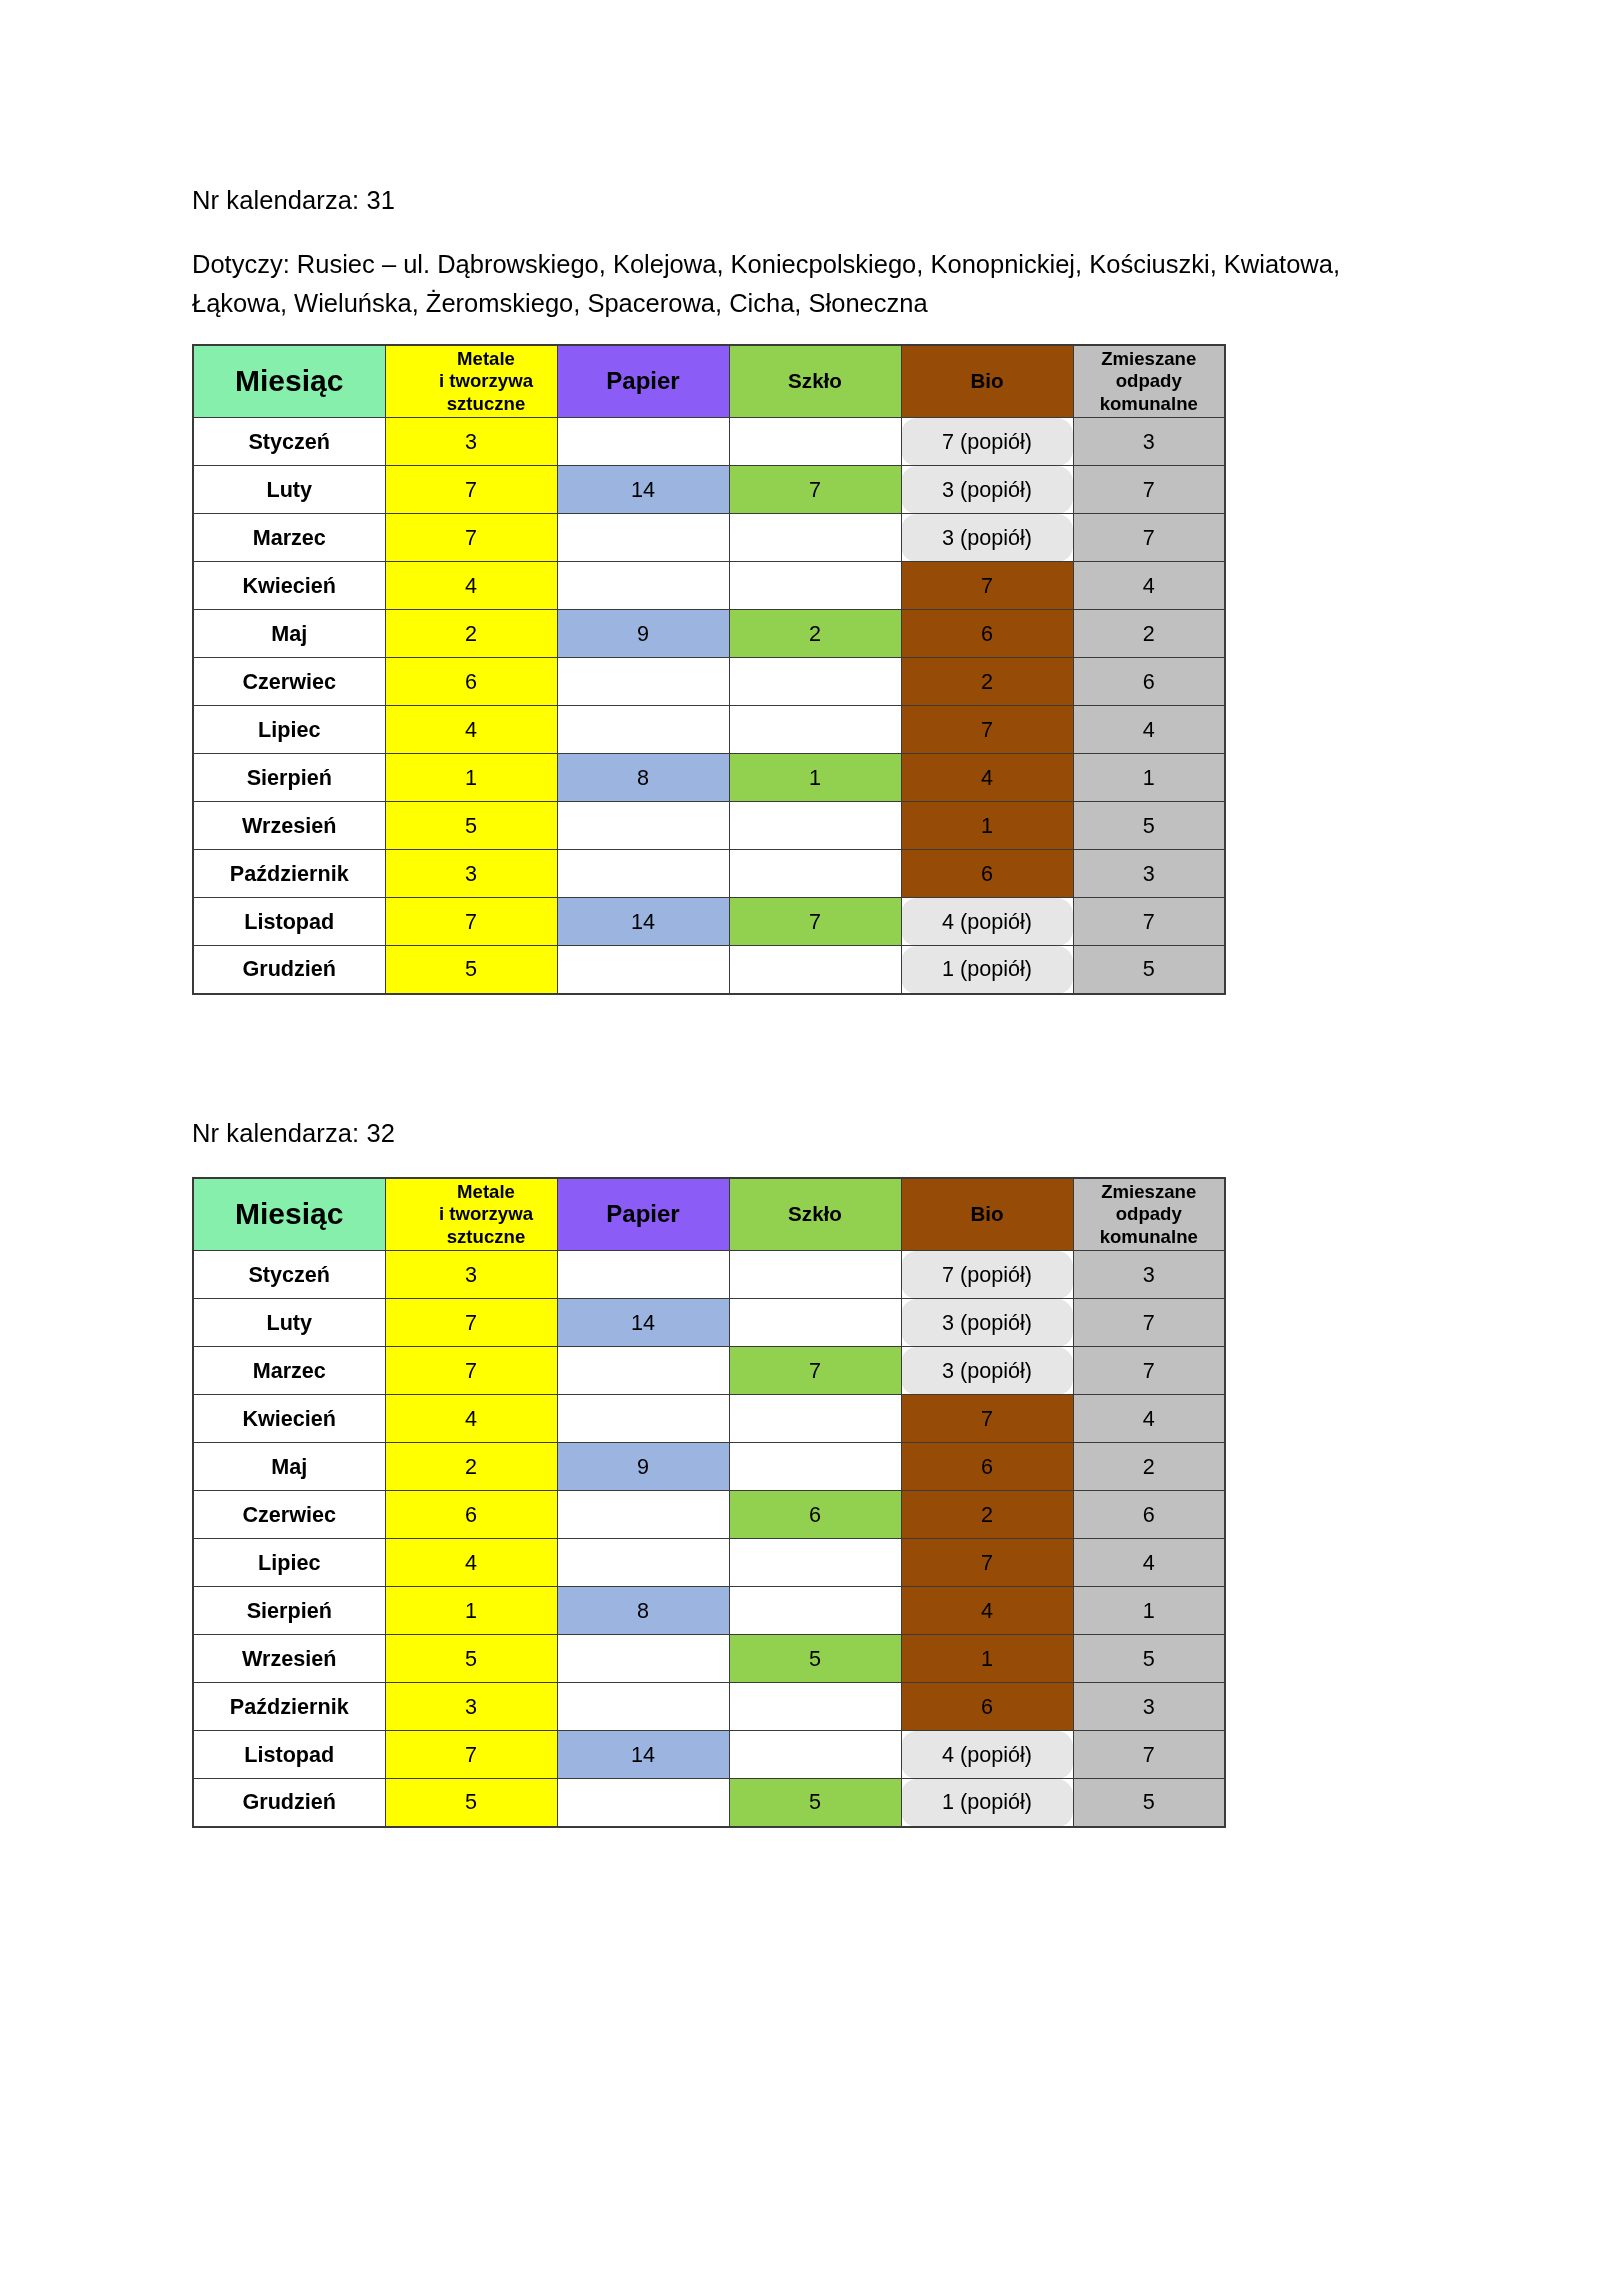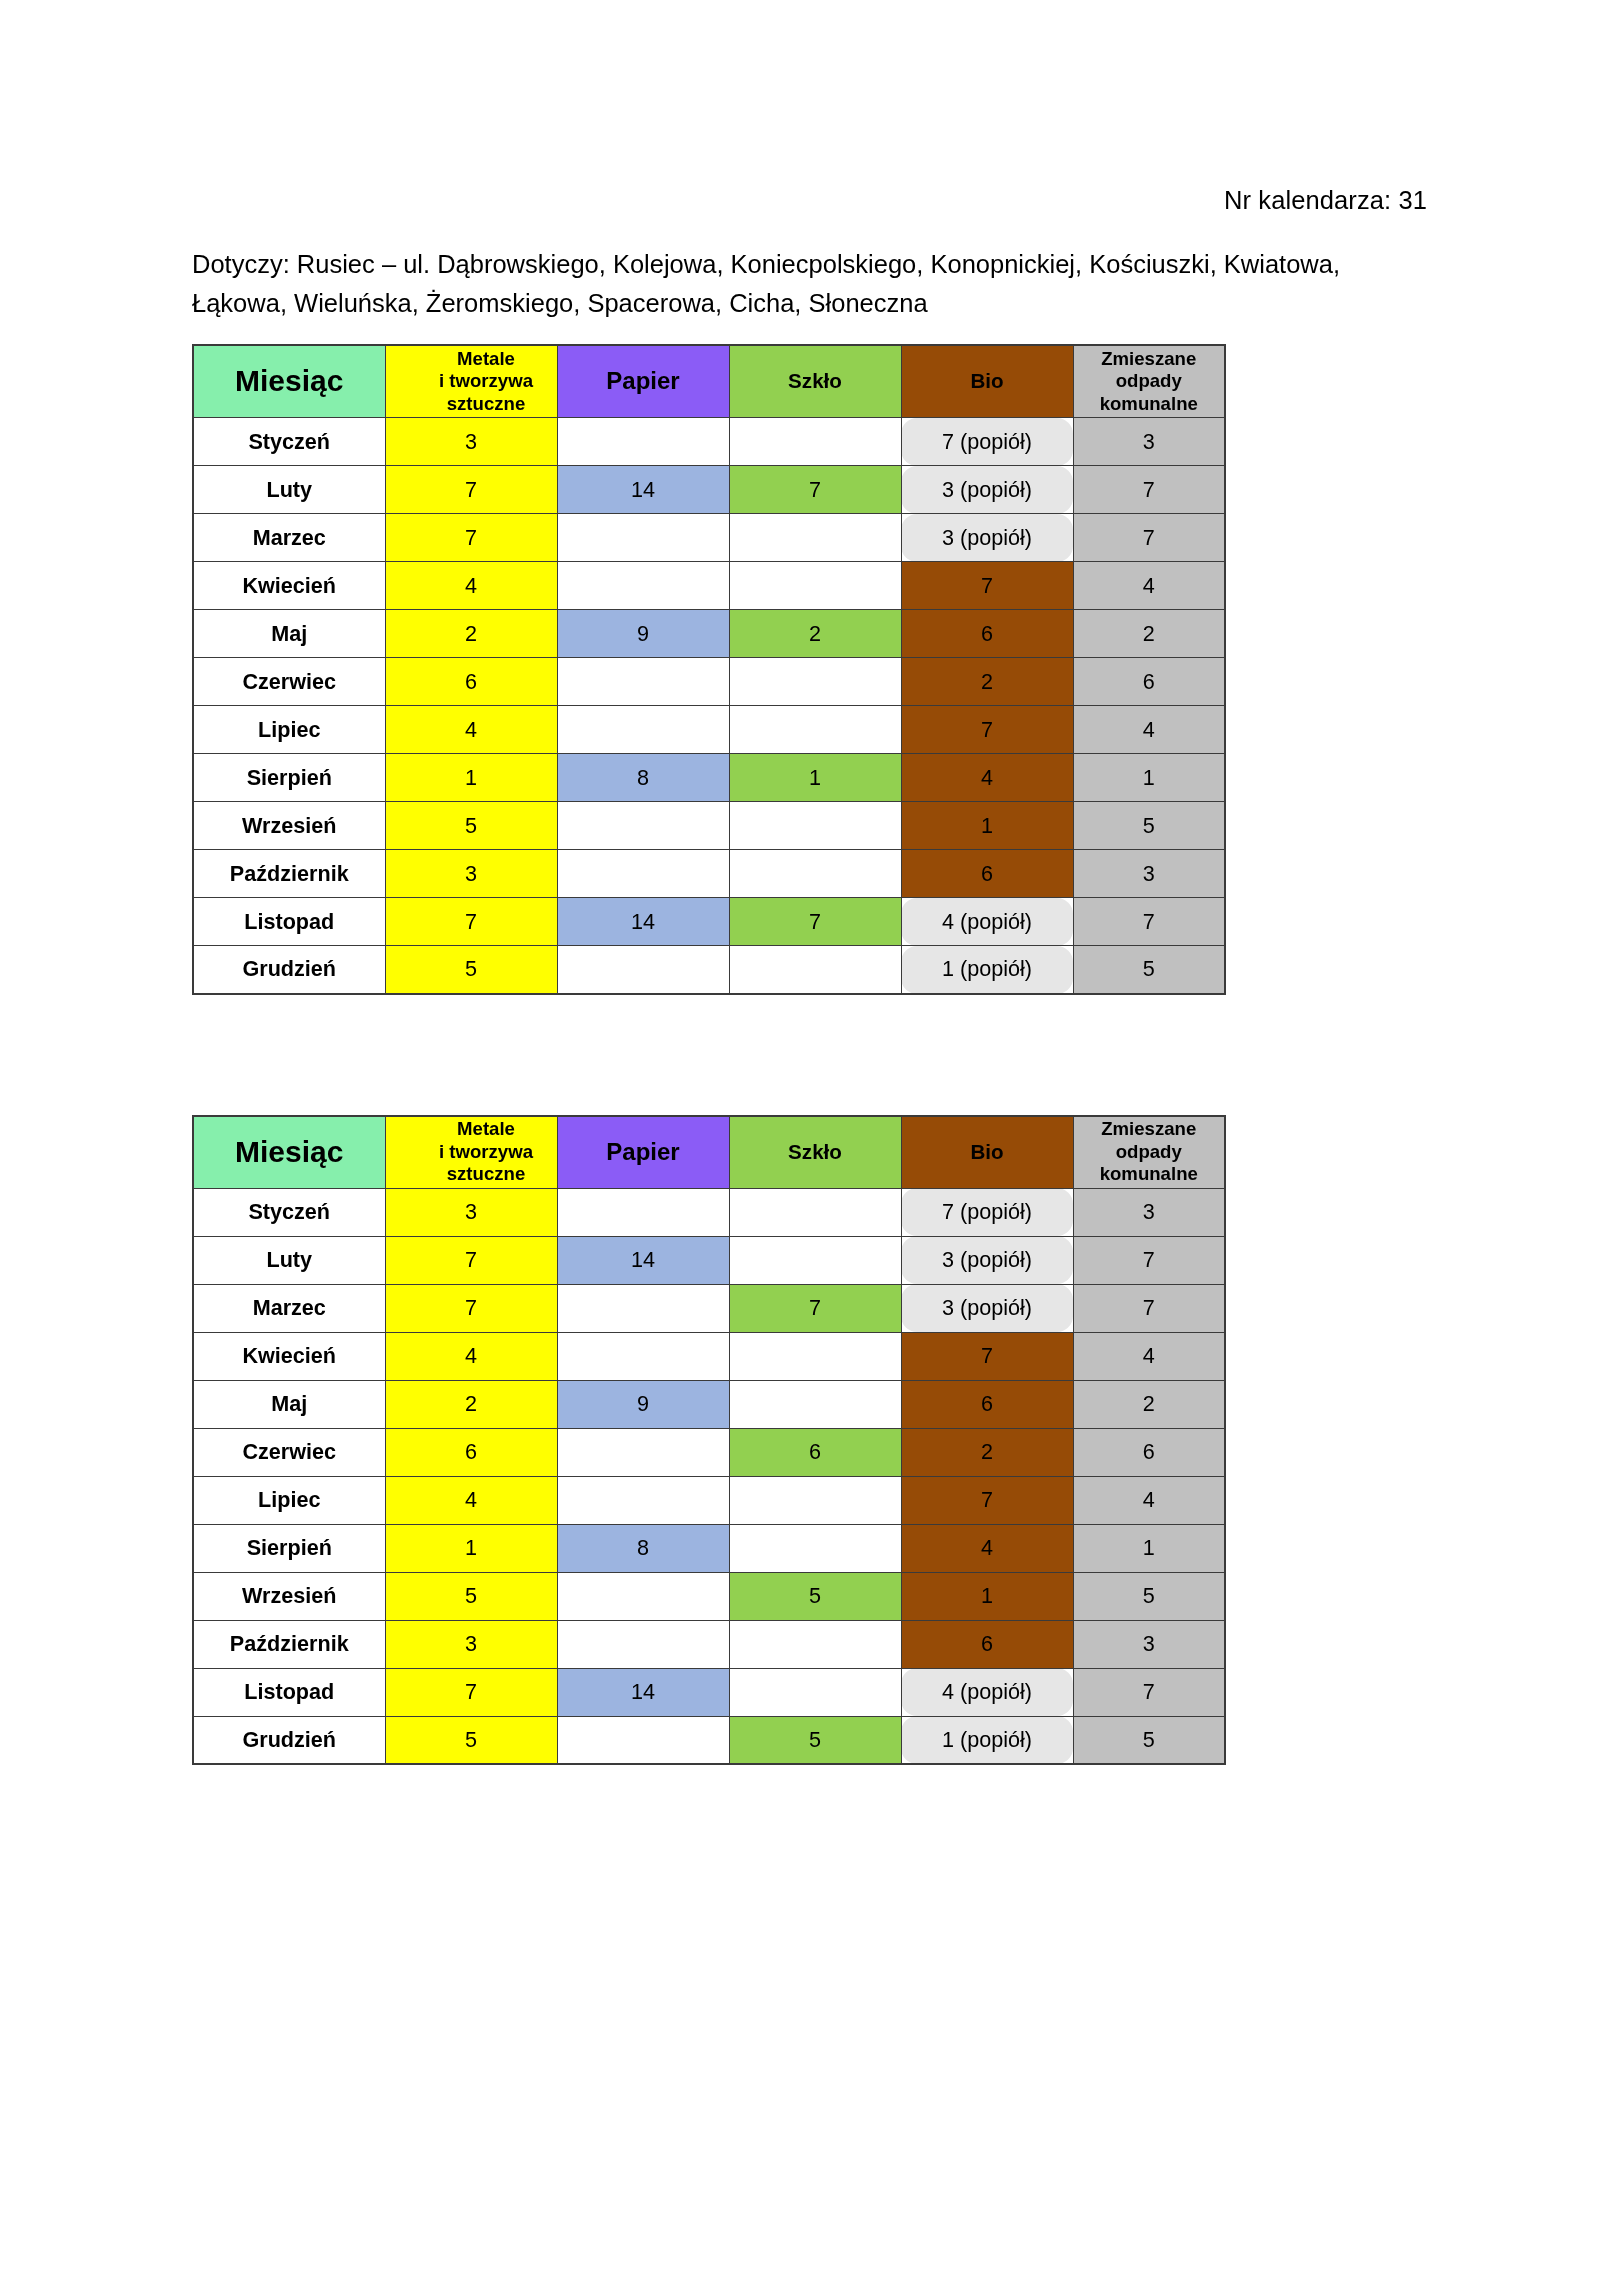--- a/index.html
+++ b/index.html
@@ -30,21 +30,20 @@
     width: 1235px;
   }
 
   
   .cal-title {
     font-size: 25.5px;
     line-height: 37px;
     letter-spacing: 0.1px;
     margin: 0 0 25.5px 0;
     white-space: nowrap;
-    text-align: right;
   }
   .cal-scope {
     font-size: 25.5px;
     line-height: 39px;
     margin: 0 0 21.6px 0;
     max-width: 1157px;
   }
 
   
   table.cal {
@@ -237,20 +236,21 @@
               <td class="ash">1 (popiół)</td>
               <td class="mixed">5</td>
             </tr>
           </tbody>
       </table>
     </div>
 
     <div class="spacer-between"></div>
 
     <div>
+      <p class="cal-title">Nr kalendarza: 32</p>
 
       <table class="cal">
         <colgroup>
           <col class="c-month">
             <col class="c-metal">
             <col class="c-paper">
           <col class="c-glass">
             <col class="c-bio">
             <col class="c-mixed">
         </colgroup>

